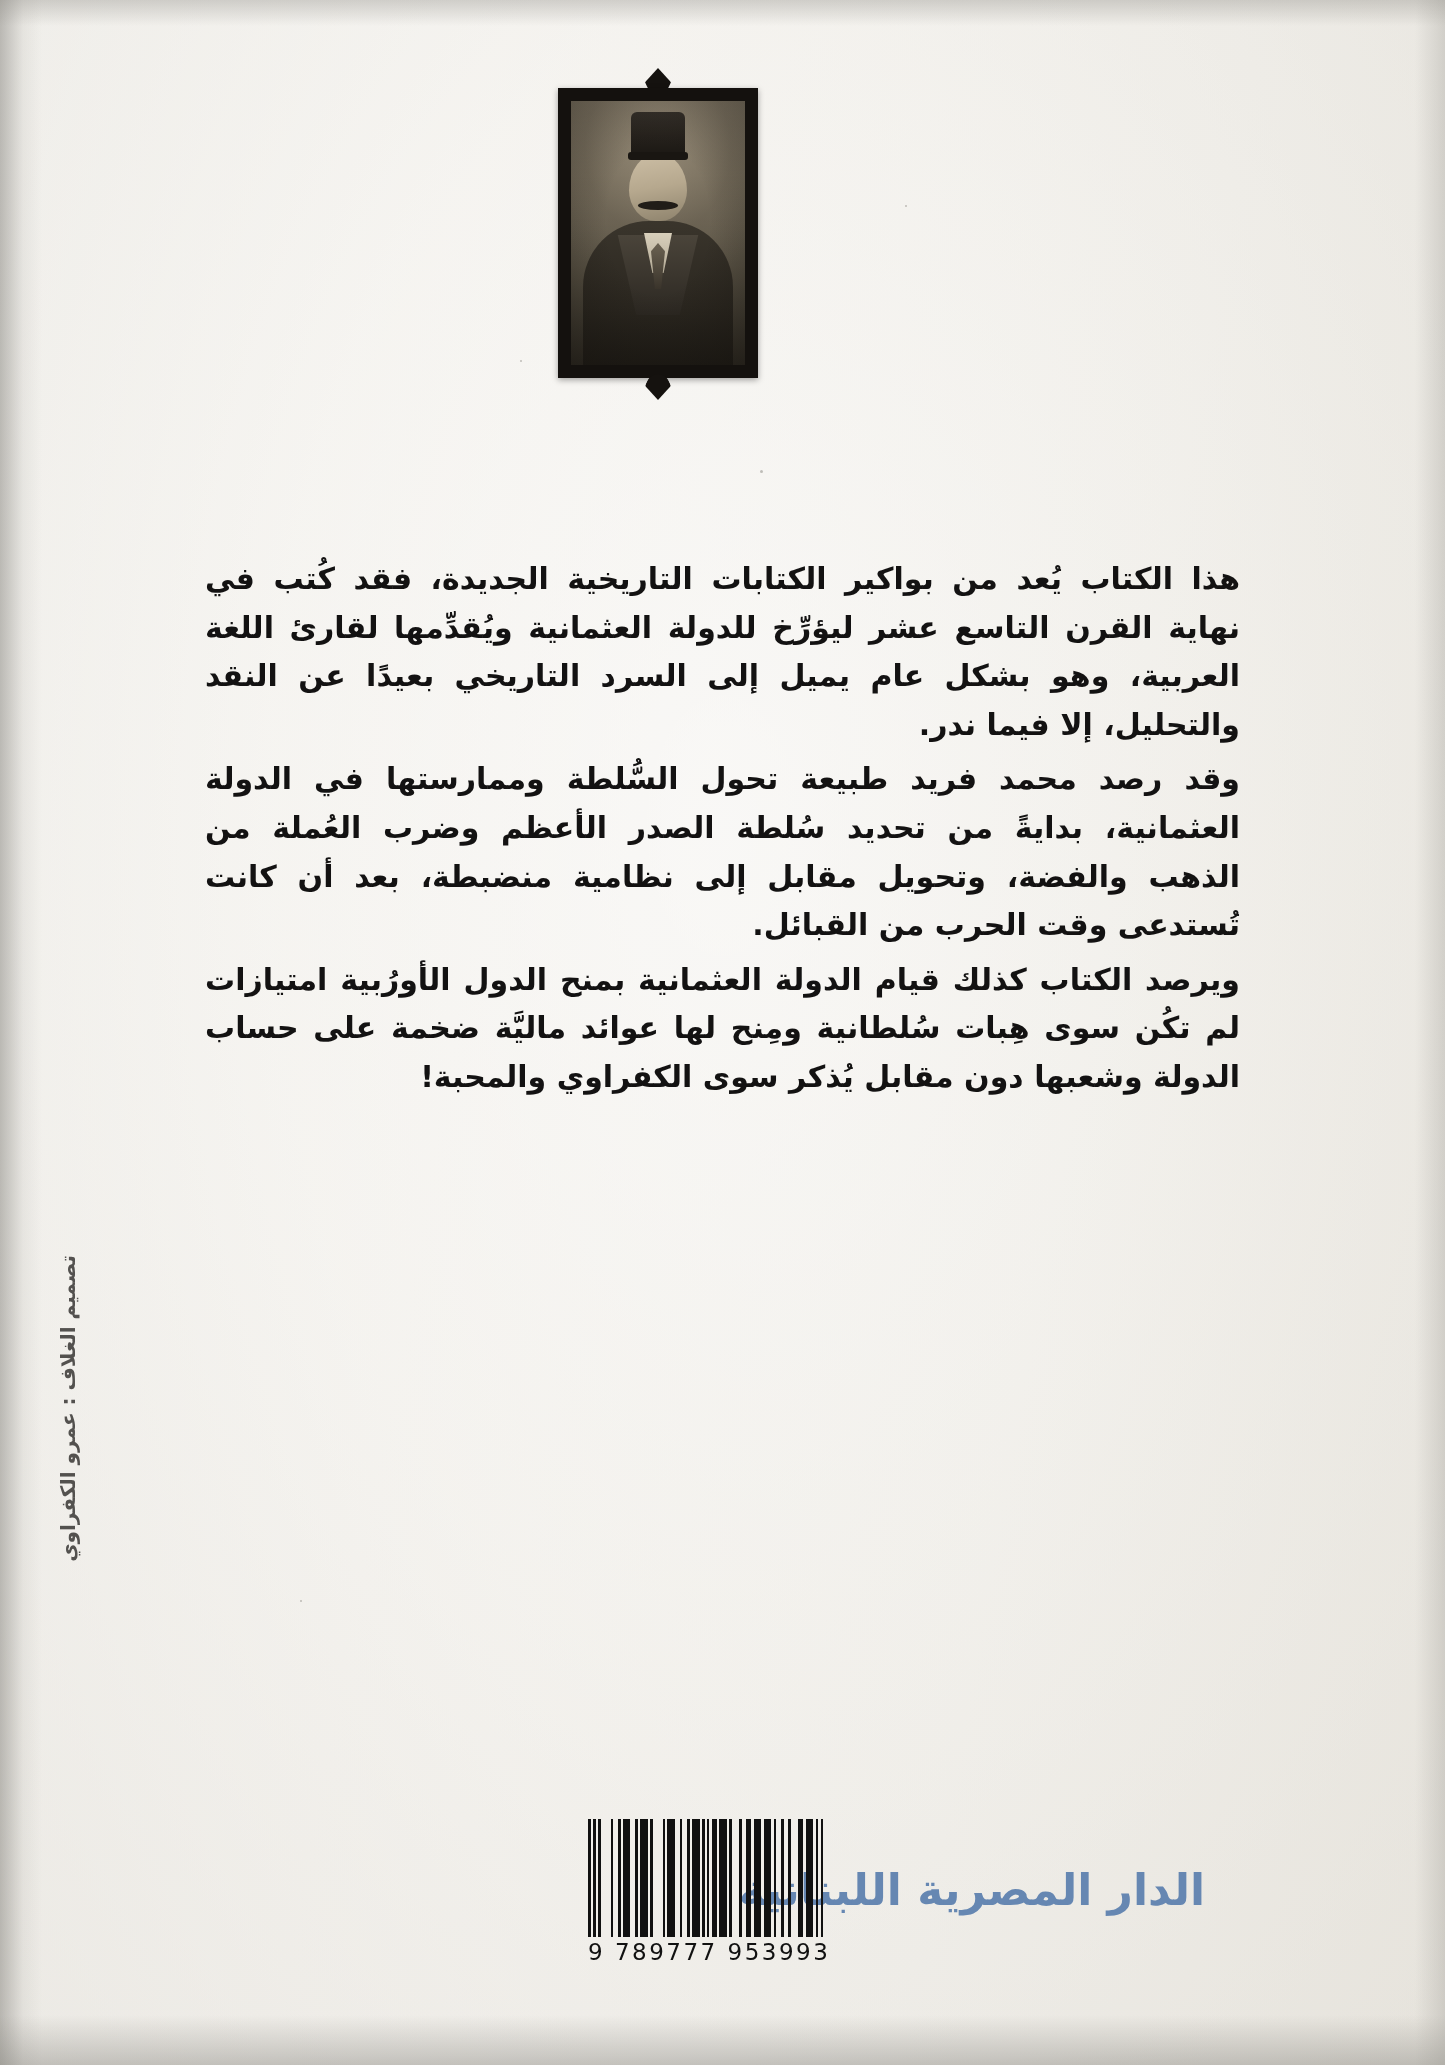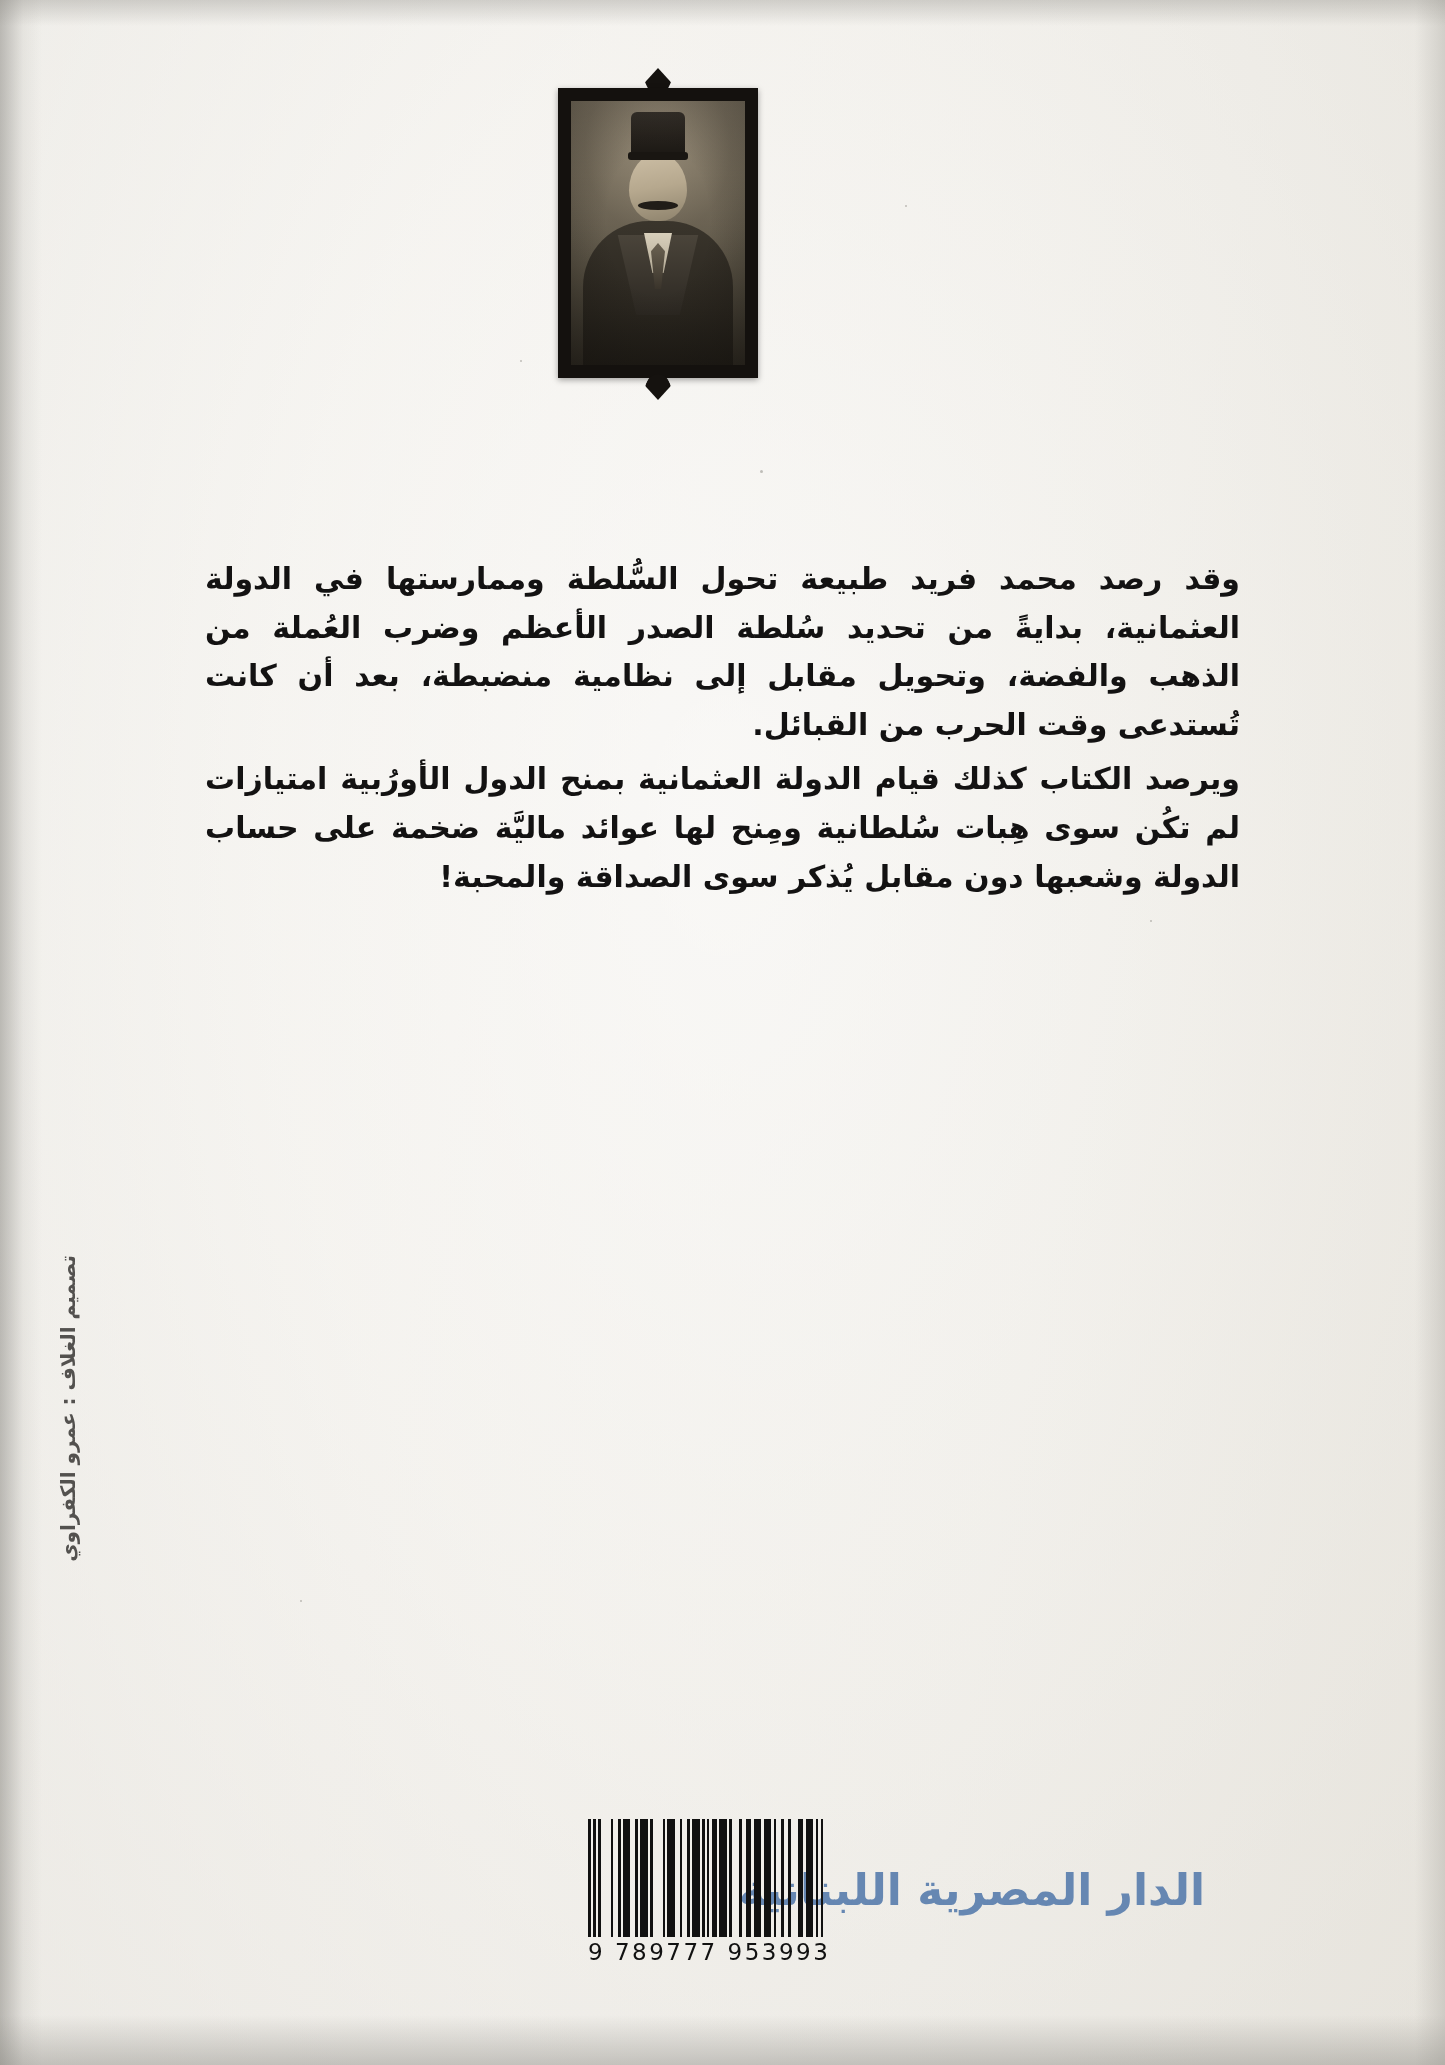--- a/index.html
+++ b/index.html
@@ -298,22 +298,23 @@
         <div class="head"></div>
         <div class="fez"></div>
         <div class="moustache"></div>
         <div class="photo-vignette"></div>
       </div>
     </div>
     <div class="finial bottom"></div>
   </div>
 
   <div class="blurb">
+    <p>هذا الكتاب يُعد من بواكير الكتابات التاريخية الجديدة، فقد كُتب في نهاية القرن التاسع عشر ليؤرِّخ للدولة العثمانية ويُقدِّمها لقارئ اللغة العربية، وهو بشكل عام يميل إلى السرد التاريخي بعيدًا عن النقد والتحليل، إلا فيما ندر.</p>
     <p>وقد رصد محمد فريد طبيعة تحول السُّلطة وممارستها في الدولة العثمانية، بدايةً من تحديد سُلطة الصدر الأعظم وضرب العُملة من الذهب والفضة، وتحويل مقابل إلى نظامية منضبطة، بعد أن كانت تُستدعى وقت الحرب من القبائل.</p>
-    <p>ويرصد الكتاب كذلك قيام الدولة العثمانية بمنح الدول الأورُبية امتيازات لم تكُن سوى هِبات سُلطانية ومِنح لها عوائد ماليَّة ضخمة على حساب الدولة وشعبها دون مقابل يُذكر سوى الصداقة والمحبة!</p>
+    <p>ويرصد الكتاب كذلك قيام الدولة العثمانية بمنح الدول الأورُبية امتيازات لم تكُن سوى هِبات سُلطانية ومِنح لها عوائد ماليَّة ضخمة على حساب الدولة وشعبها دون مقابل يُذكر سوى الكفراوي والمحبة!</p>
   </div>
 
   <div class="publisher-logo">الدار المصرية اللبنانية</div>
 
   <div class="barcode-block">
     <div class="barcode-bars" id="barcode-bars">
         <i style="width: 2.47368px;"></i>
         <i style="width: 2.47368px; background: transparent;"></i>
         <i style="width: 2.47368px;"></i>
         <i style="width: 2.47368px; background: transparent;"></i>

